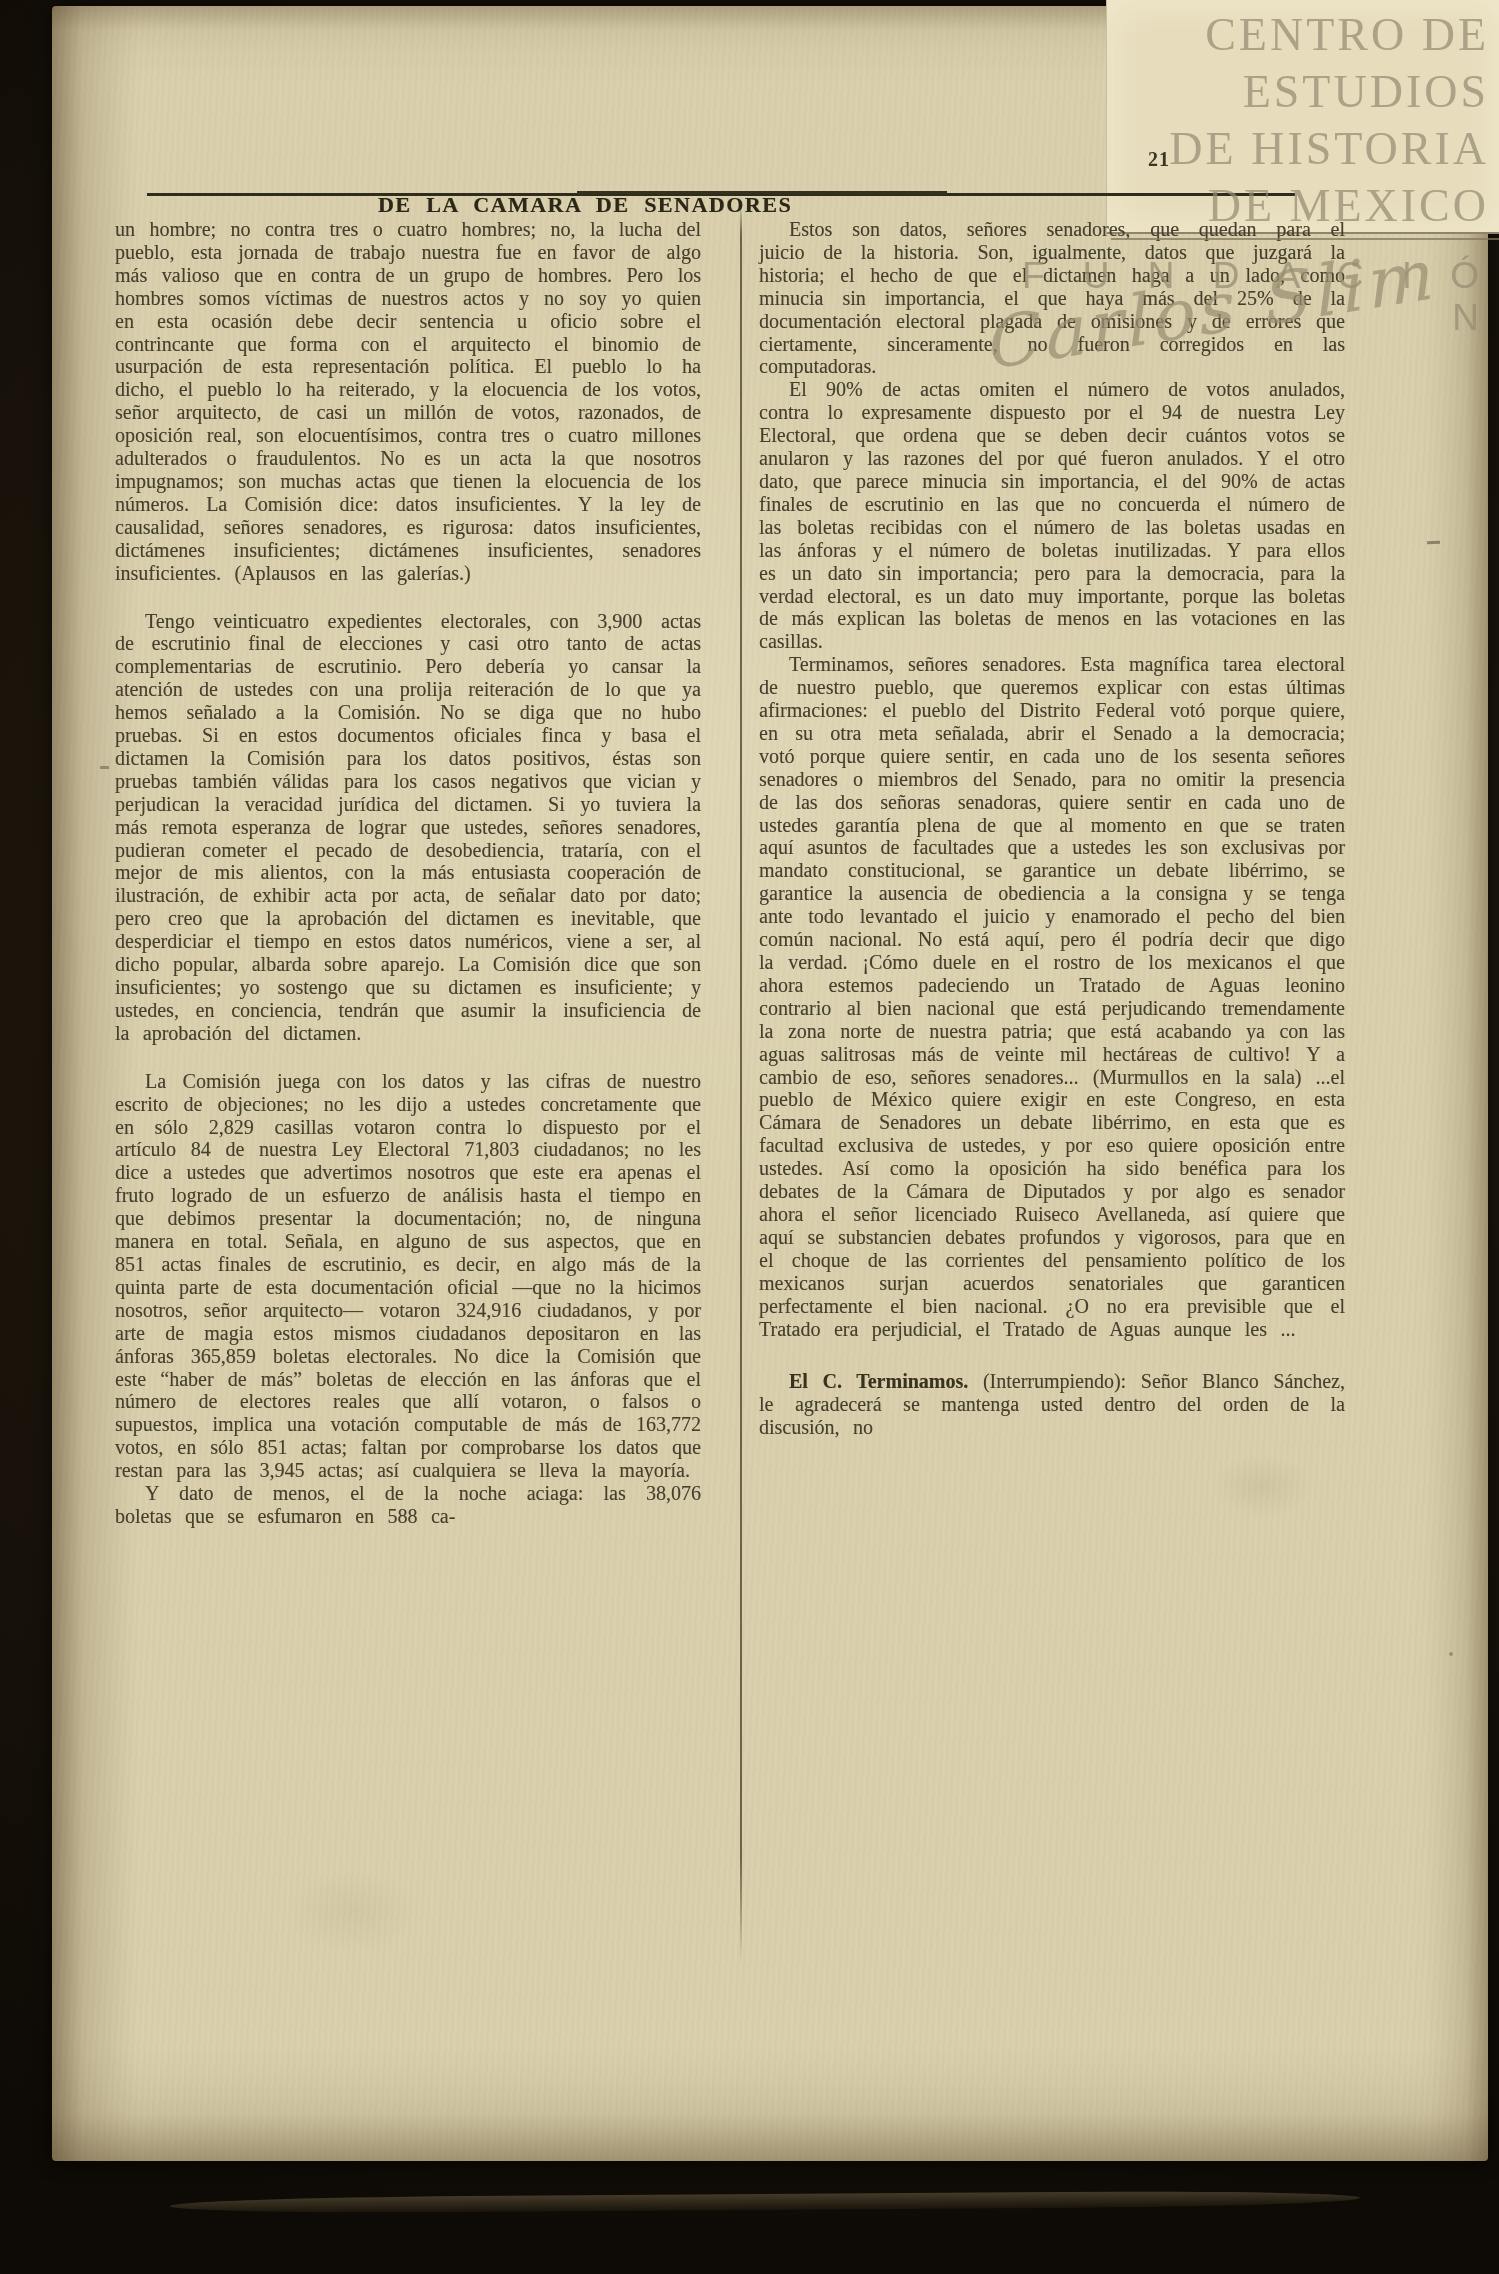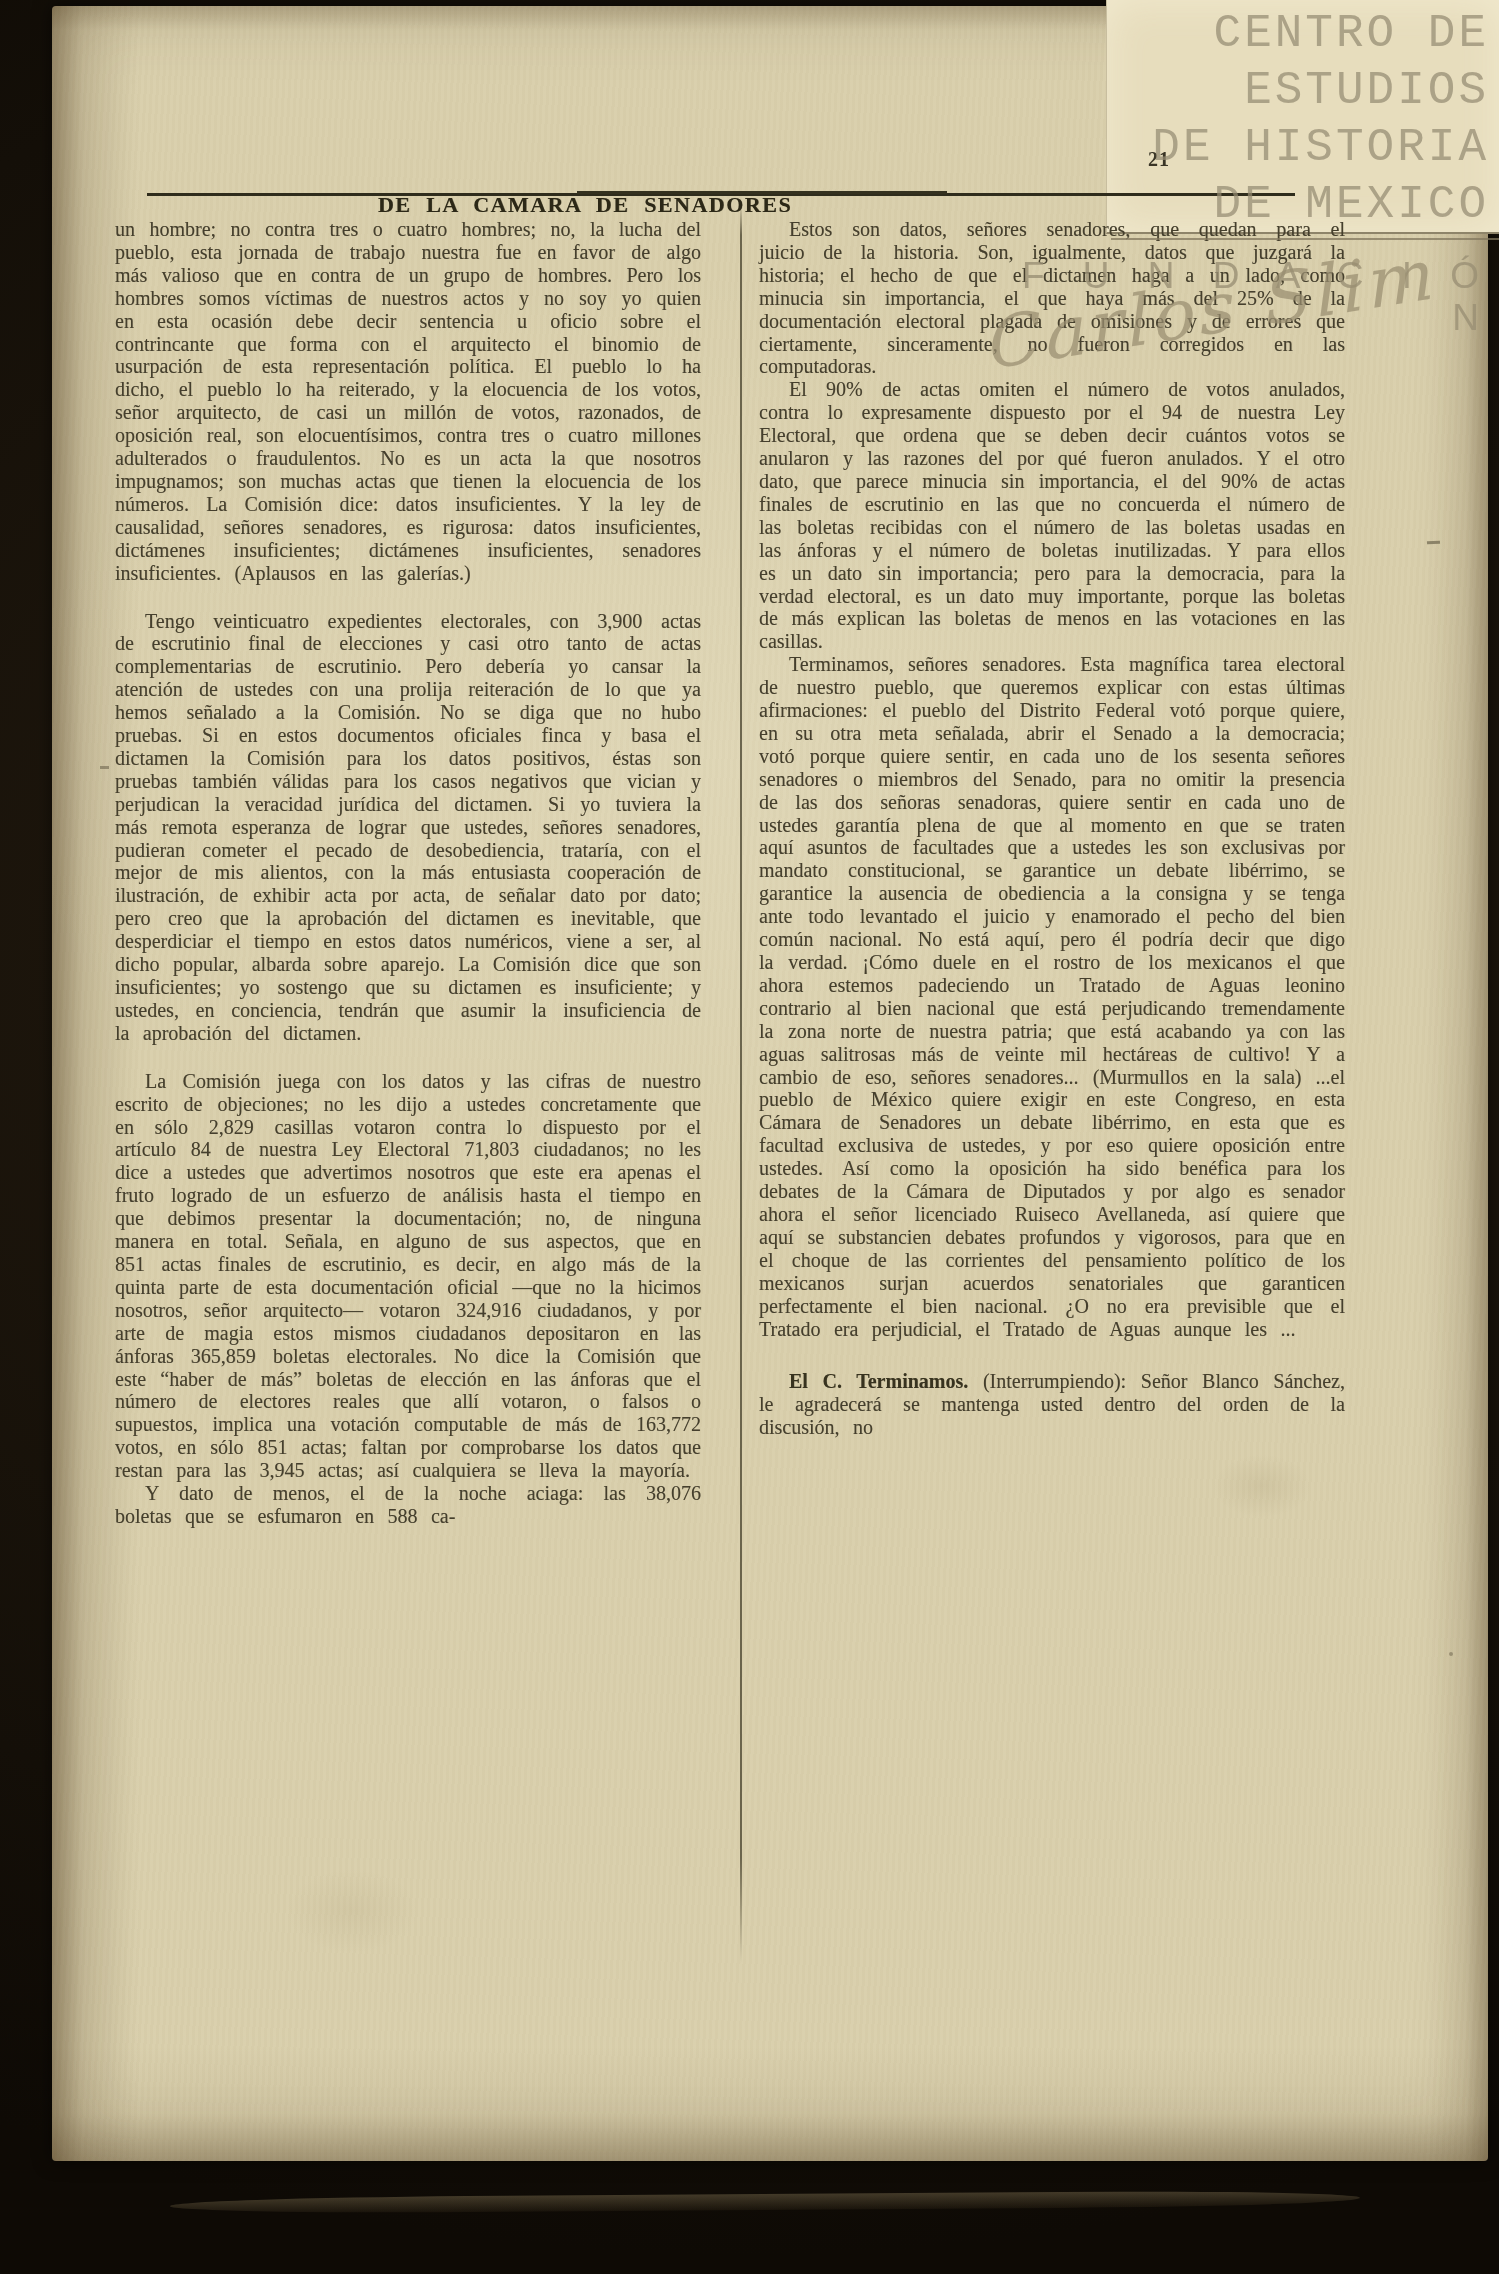--- a/index.html
+++ b/index.html
@@ -70,21 +70,21 @@
   }
   .col p.indent{text-indent:30px;}
   .col-left p + p{margin-top:25px;}
   .col-left p:last-child{margin-top:0;}
   .col-right p + p{}
   .col-right p:last-child{margin-top:30px;}
   .col p b{color:#38331f;}
   
   .watermark{position:absolute;right:0;top:0;width:480px;z-index:5;text-align:right;pointer-events:none;}
   .wm-line{
-    font-family:Liberation Mono, monospace;font-size:46px;line-height:57px;letter-spacing:3px;
+    font-family:Liberation Serif, serif;font-size:46px;line-height:57px;letter-spacing:3px;
     color:rgba(148,139,114,0.72);padding-right:10px;
   }
   .wm-line:first-child{margin-top:6px;}
   .wm-rule{height:2px;width:388px;margin:4px 0 0 auto;background:rgba(128,118,92,0.75);}
   .wm-foundation{
     font-family:"Liberation Sans",sans-serif;font-size:37px;letter-spacing:14px;
     margin-top:15px;padding-right:6px;color:rgba(152,142,115,0.78);
   }
   .wm-signature{
     position:absolute;right:58px;top:268px;

